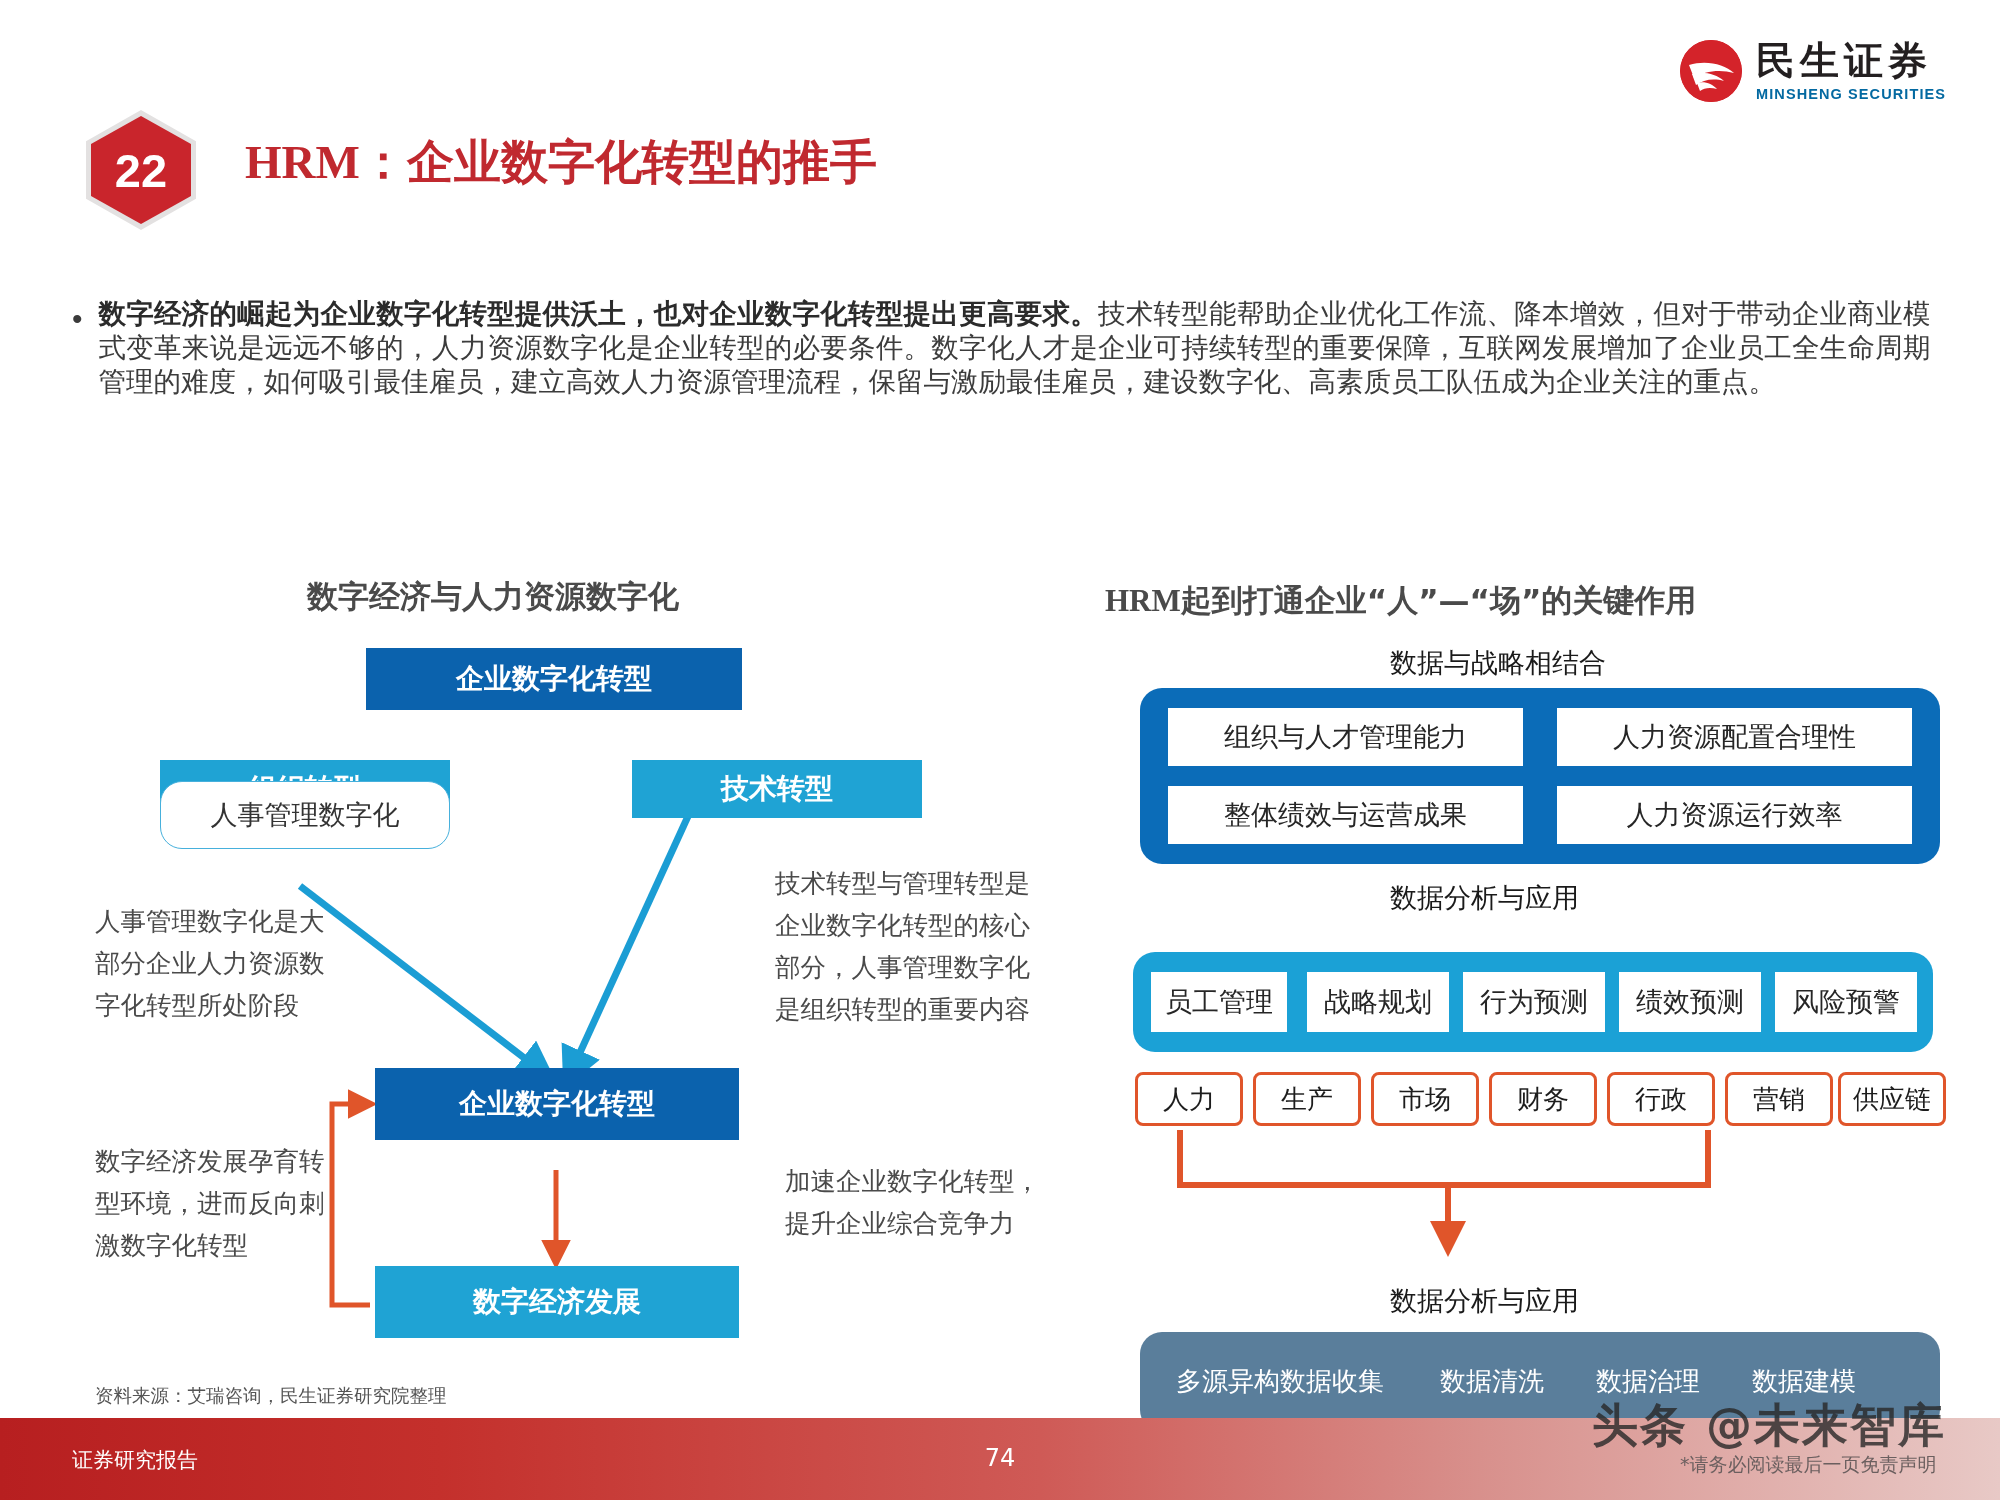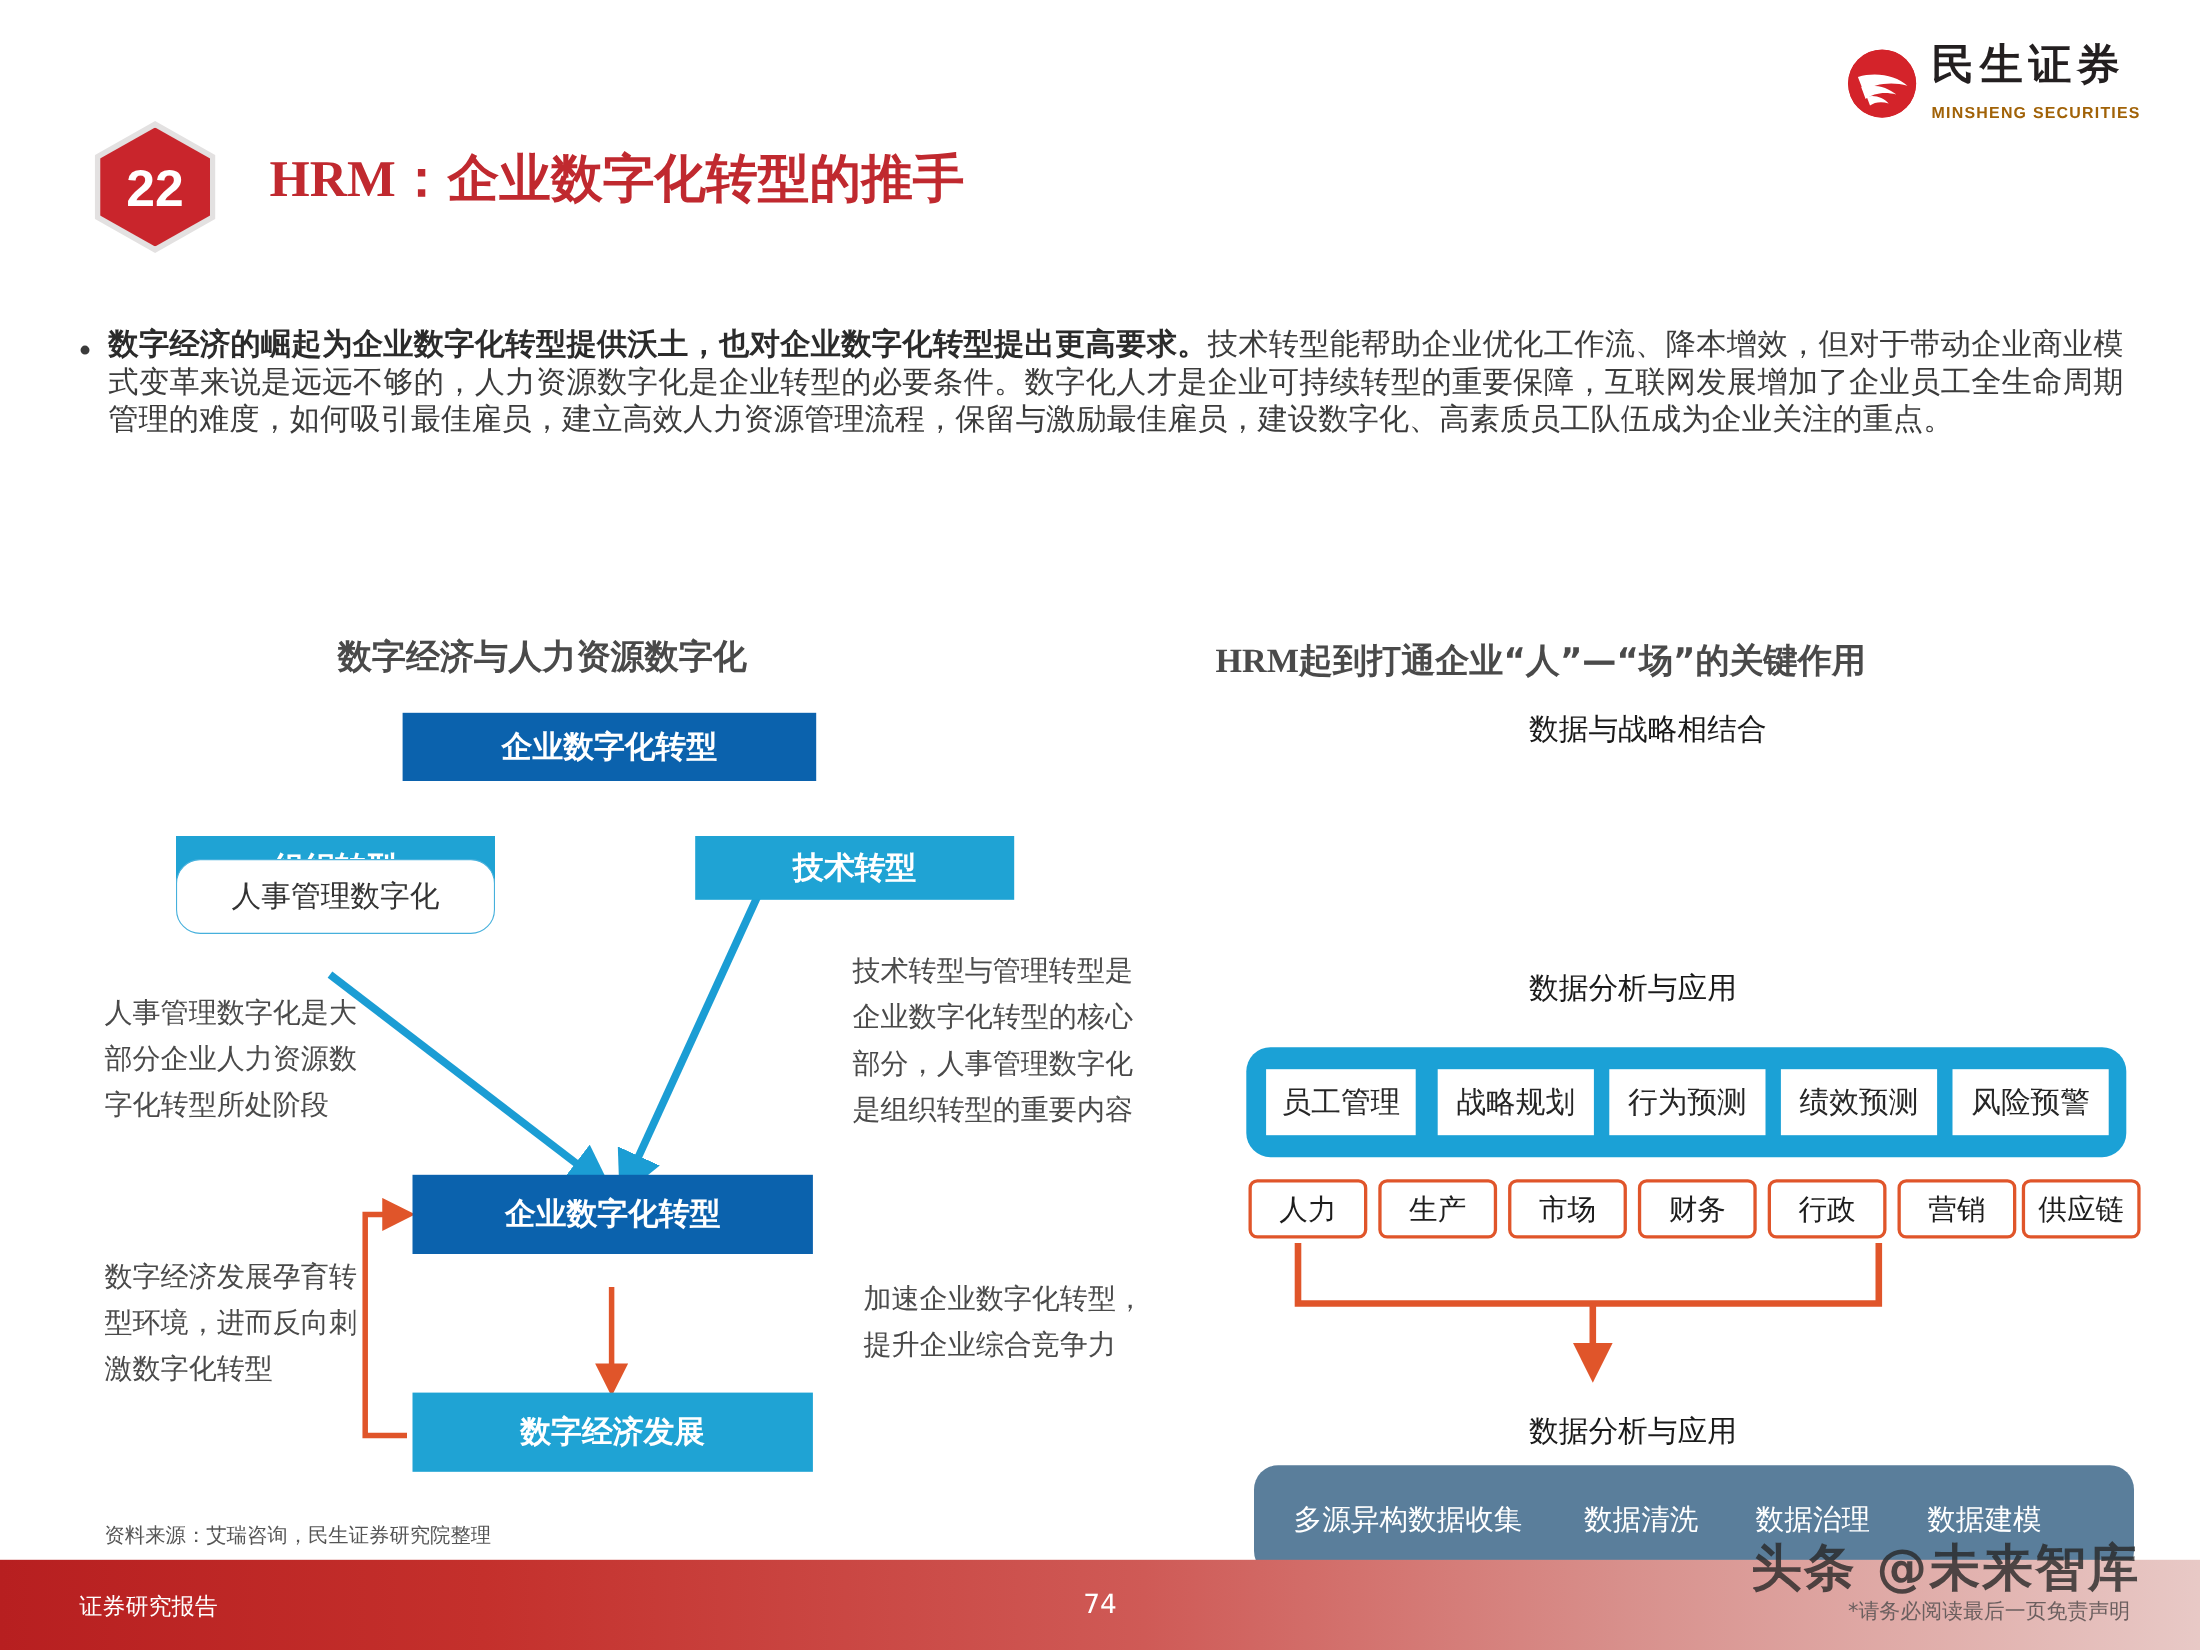--- a/index.html
+++ b/index.html
@@ -11,21 +11,21 @@
     position:relative;
   }
   .slide{position:relative;width:2000px;height:1500px;}
 
   
   .logo{position:absolute;left:1680px;top:40px;display:flex;align-items:center;gap:14px;}
   .logo-mark{width:62px;height:62px;border-radius:50%;background:#d4232a;position:relative;overflow:hidden;}
   .logo-mark svg{position:absolute;left:0;top:0;}
   .logo-txt{display:flex;flex-direction:column;justify-content:center;}
   .logo-cn{font-family:"DejaVu Sans",sans-serif;font-size:39px;font-weight:bold;color:#231f20;letter-spacing:5px;line-height:1;}
-  .logo-en{font-size:14.5px;font-weight:bold;color:#a16207;letter-spacing:1.1px;margin-top:16px;}
+  .logo-en{font-size:14.5px;font-weight:bold;color:#0369a1;letter-spacing:1.1px;margin-top:6px;}
 
   .hexbadge{position:absolute;left:86px;top:110px;width:110px;height:120px;}
   .hexbadge .shadow{
     position:absolute;left:0;top:0;width:110px;height:120px;background:#e3e1e1;
     clip-path:polygon(50% 0%,100% 26%,100% 74%,50% 100%,0% 74%,0% 26%);
   }
   .hexbadge .face{
     position:absolute;left:5px;top:6px;width:100px;height:108px;background:#c9252c;
     clip-path:polygon(50% 0%,100% 26%,100% 74%,50% 100%,0% 74%,0% 26%);
     display:flex;align-items:center;justify-content:center;
@@ -169,20 +169,26 @@
   <div class="note" style="left:95px;top:1140px;width:240px;">数字经济发展孕育转型环境，进而反向刺激数字化转型</div>
   <div class="note" style="left:775px;top:862px;width:265px;">技术转型与管理转型是企业数字化转型的核心部分，人事管理数字化是组织转型的重要内容</div>
   <div class="note" style="left:785px;top:1160px;width:255px;">加速企业数字化转型，提升企业综合竞争力</div>
 
   <div class="sec-h serifmix" style="left:1105px;top:580px;">
     <span>HRM</span><span class="cn">起到打通企业“人”—“场”的关键作用</span>
   </div>
 
   <div style="position:absolute;left:1390px;top:645px;font-family:'DejaVu Sans',sans-serif;font-size:27px;color:#1a1a1a;">数据与战略相结合</div>
 
+  <div class="panel blue" style="left:1140px;top:688px;width:800px;height:176px;">
+    <div class="cell" style="position:absolute;left:28px;top:20px;width:355px;height:58px;">组织与人才管理能力</div>
+    <div class="cell" style="position:absolute;left:417px;top:20px;width:355px;height:58px;">人力资源配置合理性</div>
+    <div class="cell" style="position:absolute;left:28px;top:98px;width:355px;height:58px;">整体绩效与运营成果</div>
+    <div class="cell" style="position:absolute;left:417px;top:98px;width:355px;height:58px;">人力资源运行效率</div>
+  </div>
 
   <div style="position:absolute;left:1390px;top:880px;font-family:'DejaVu Sans',sans-serif;font-size:27px;color:#1a1a1a;">数据分析与应用</div>
 
   <div class="panel cyan" style="left:1133px;top:952px;width:800px;height:100px;">
     <div class="cell" style="position:absolute;left:18px;top:20px;width:136px;height:60px;">员工管理</div>
     <div class="cell" style="position:absolute;left:174px;top:20px;width:142px;height:60px;">战略规划</div>
     <div class="cell" style="position:absolute;left:330px;top:20px;width:142px;height:60px;">行为预测</div>
     <div class="cell" style="position:absolute;left:486px;top:20px;width:142px;height:60px;">绩效预测</div>
     <div class="cell" style="position:absolute;left:642px;top:20px;width:142px;height:60px;">风险预警</div>
   </div>

